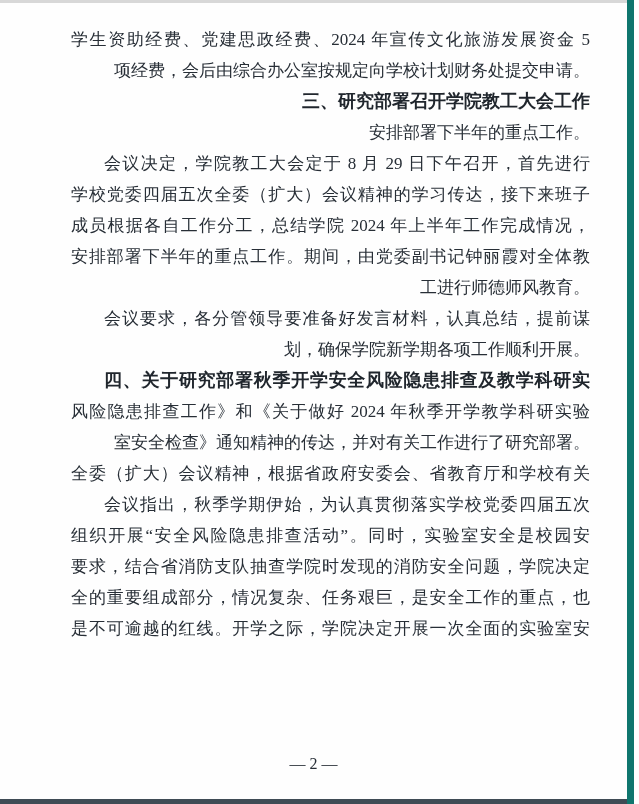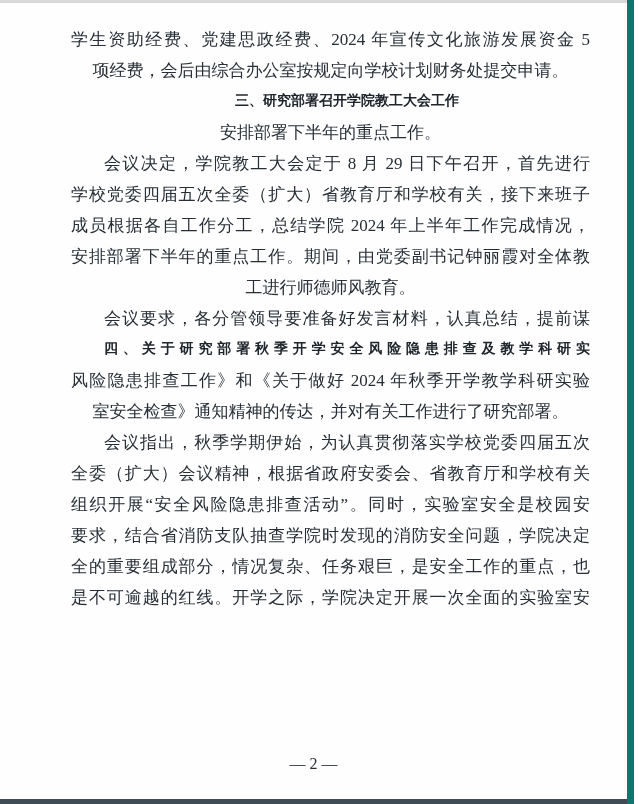--- a/index.html
+++ b/index.html
@@ -36,35 +36,35 @@
     position: absolute;
     top: 24px;
     left: 71px;
     width: 519px;
   }
   .line {
     height: 31px;
     line-height: 31px;
     font-size: 17px;
     white-space: nowrap;
-    text-align: center;
+    text-align: right;
   }
   .line.fill {
     white-space: normal;
     text-align: justify;
     text-align-last: justify;
     text-justify: inter-character;
   }
   .line.indent {
     padding-left: 33px;
   }
   .line.heading {
-    font-family: Liberation Mono, monospace;
+    font-family: Liberation Serif, serif;
     font-weight: bold;
-    font-size: 14px;
+    font-size: 18px;
     color: var(--heading-color, #20262d);
   }
   .page-number {
     position: absolute;
     top: 752px;
     left: 0;
     width: 100%;
     text-align: center;
     font-size: 16px;
     line-height: 24px;
@@ -76,30 +76,31 @@
 <body>
 
 <div class="page">
   <div class="edge-top"></div>
   <div class="content" id="doc-body">
       <div class="line fill">学生资助经费、党建思政经费、2024 年宣传文化旅游发展资金 5</div>
       <div class="line">项经费，会后由综合办公室按规定向学校计划财务处提交申请。</div>
       <div class="line heading indent">三、研究部署召开学院教工大会工作</div>
       <div class="line">安排部署下半年的重点工作。</div>
       <div class="line indent fill">会议决定，学院教工大会定于 8 月 29 日下午召开，首先进行</div>
-      <div class="line fill">学校党委四届五次全委（扩大）省教育厅和学校有关，接下来班子</div>
+      <div class="line fill">学校党委四届五次全委（扩大）会议精神的学习传达，接下来班子</div>
       <div class="line fill">成员根据各自工作分工，总结学院 2024 年上半年工作完成情况，</div>
       <div class="line fill">安排部署下半年的重点工作。期间，由党委副书记钟丽霞对全体教</div>
       <div class="line">工进行师德师风教育。</div>
       <div class="line indent fill">会议要求，各分管领导要准备好发言材料，认真总结，提前谋</div>
+      <div class="line">划，确保学院新学期各项工作顺利开展。</div>
       <div class="line heading indent fill">四、关于研究部署秋季开学安全风险隐患排查及教学科研实</div>
       <div class="line fill">风险隐患排查工作》和《关于做好 2024 年秋季开学教学科研实验</div>
       <div class="line">室安全检查》通知精神的传达，并对有关工作进行了研究部署。</div>
+      <div class="line fill">全委（扩大）会议精神，根据省政府安委会、省教育厅和学校有关</div>
       <div class="line indent fill">会议指出，秋季学期伊始，为认真贯彻落实学校党委四届五次</div>
-      <div class="line fill">全委（扩大）会议精神，根据省政府安委会、省教育厅和学校有关</div>
       <div class="line fill">组织开展“安全风险隐患排查活动”。同时，实验室安全是校园安</div>
       <div class="line fill">要求，结合省消防支队抽查学院时发现的消防安全问题，学院决定</div>
       <div class="line fill">全的重要组成部分，情况复杂、任务艰巨，是安全工作的重点，也</div>
       <div class="line fill">是不可逾越的红线。开学之际，学院决定开展一次全面的实验室安</div>
     </div>
   <div class="page-number">— 2 —</div>
   <div class="edge-bottom"></div>
 </div>
 
 </body></html>

